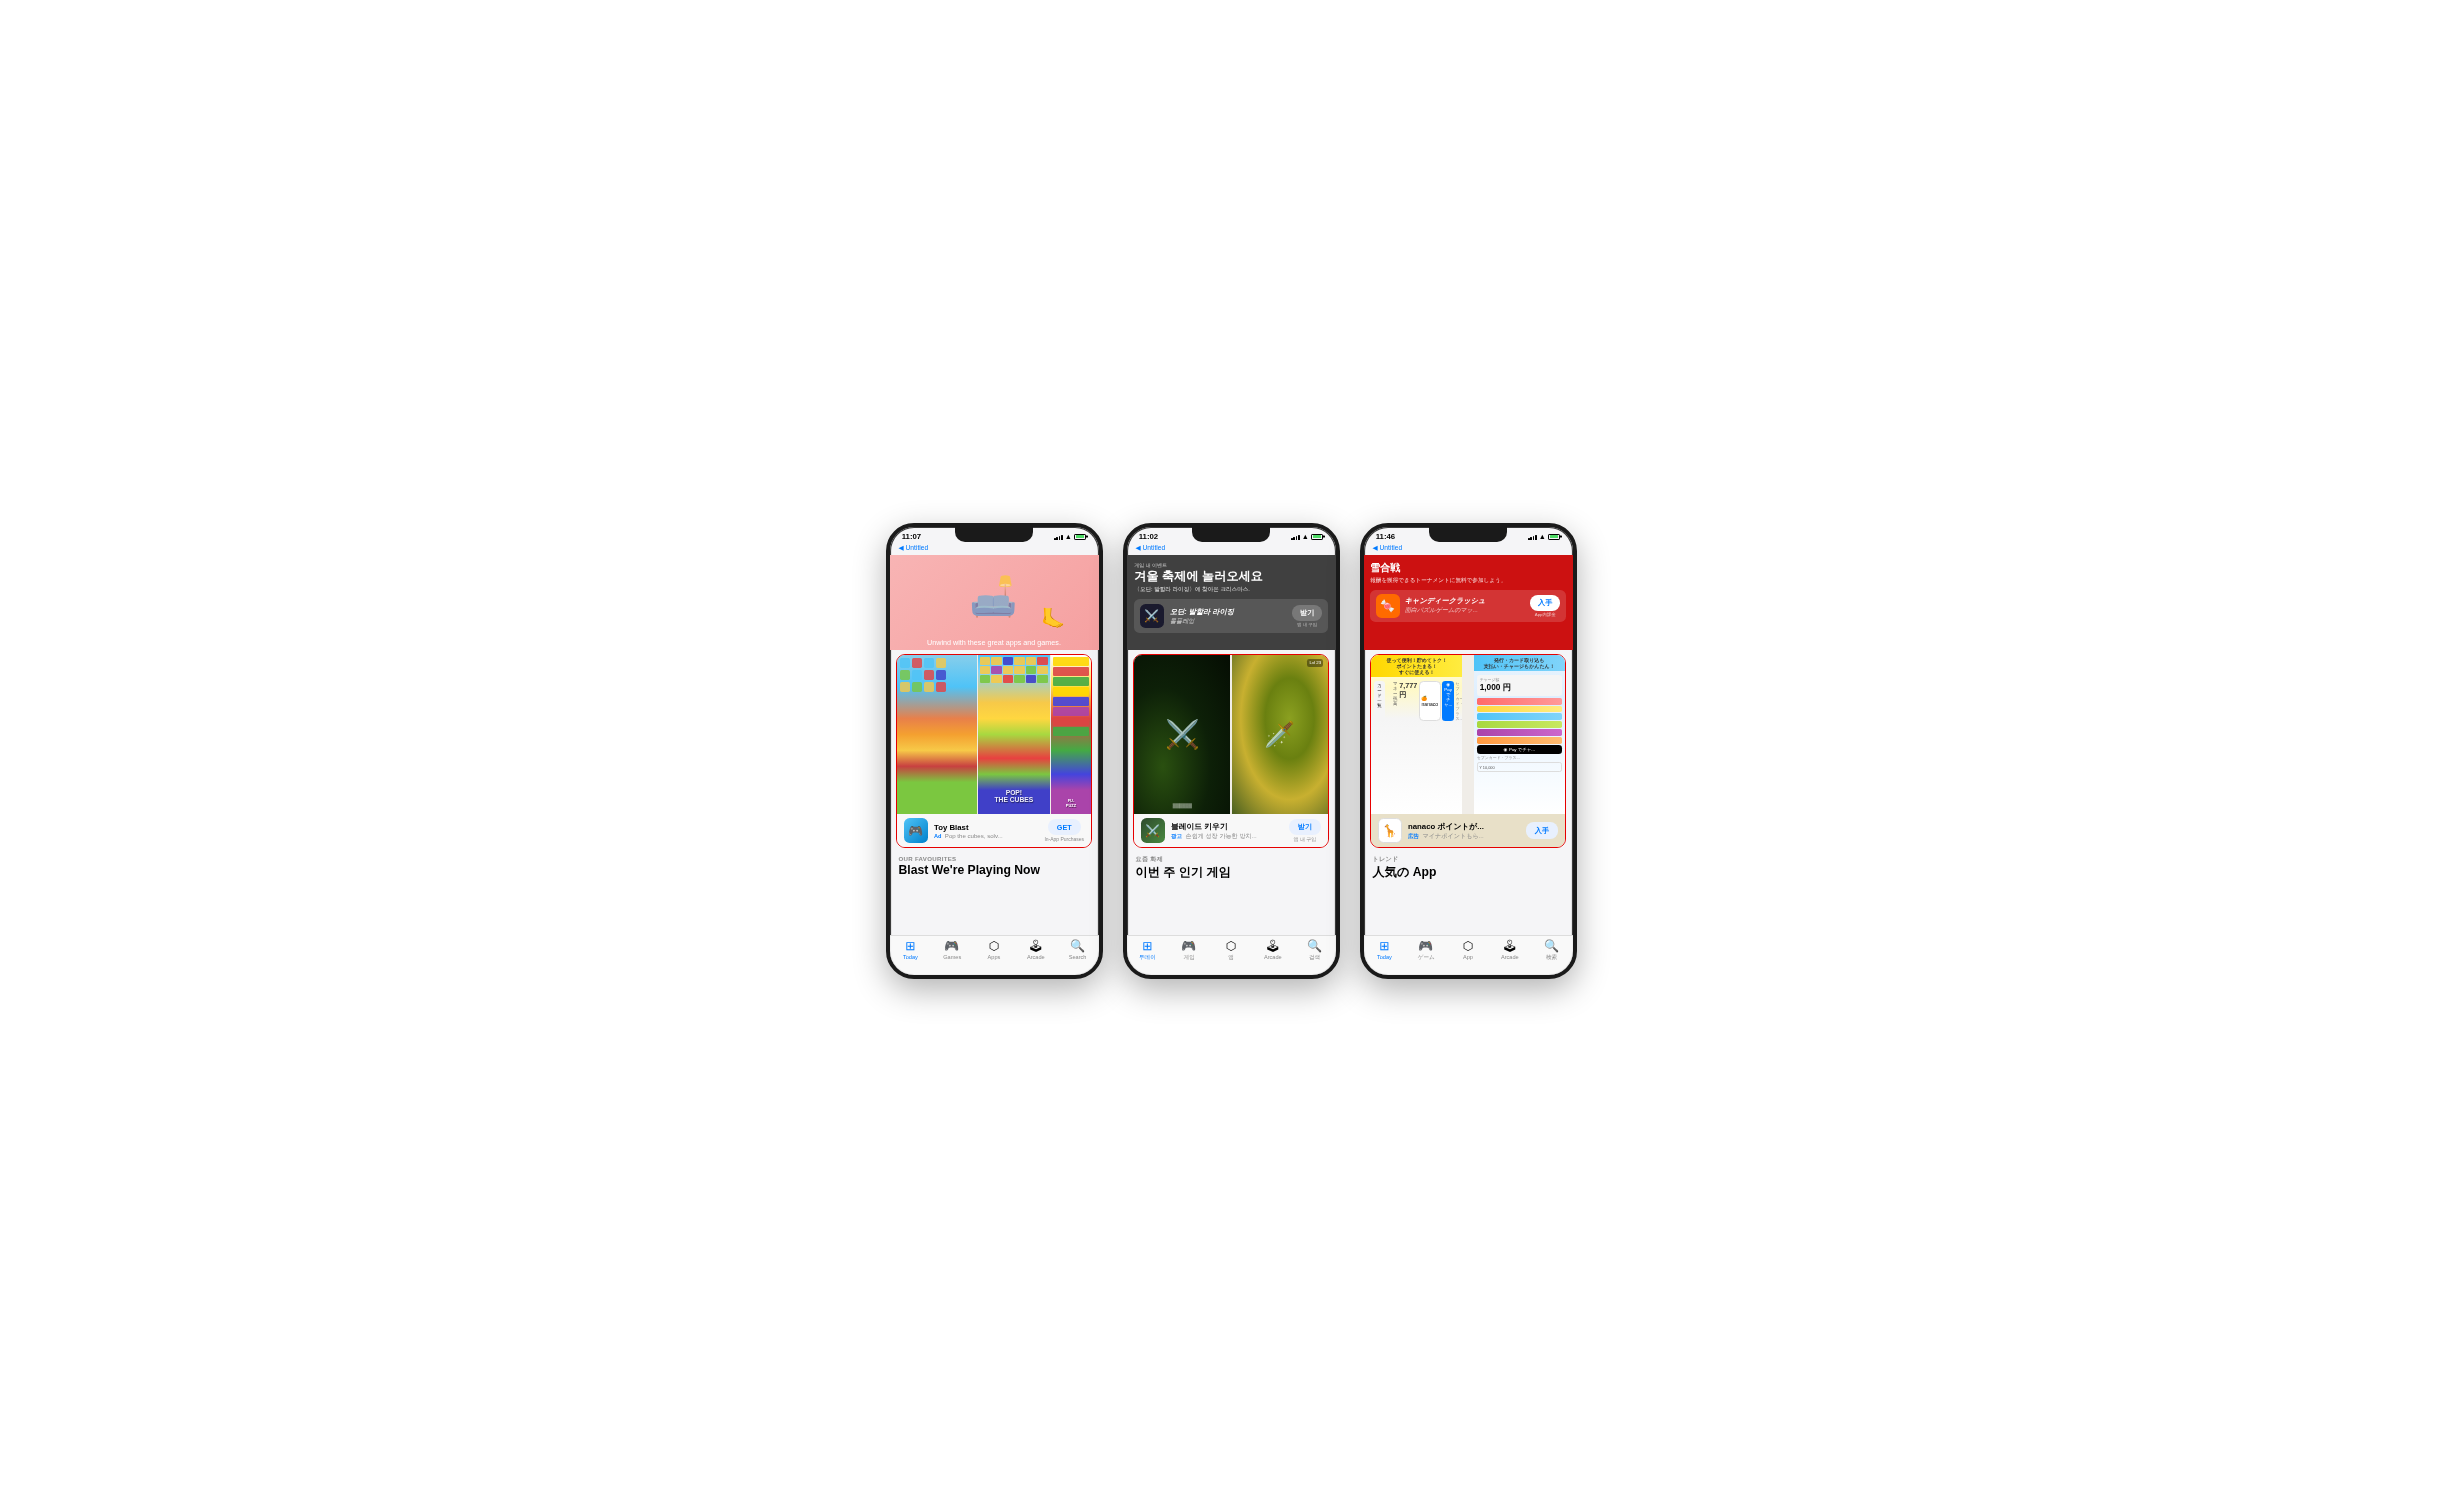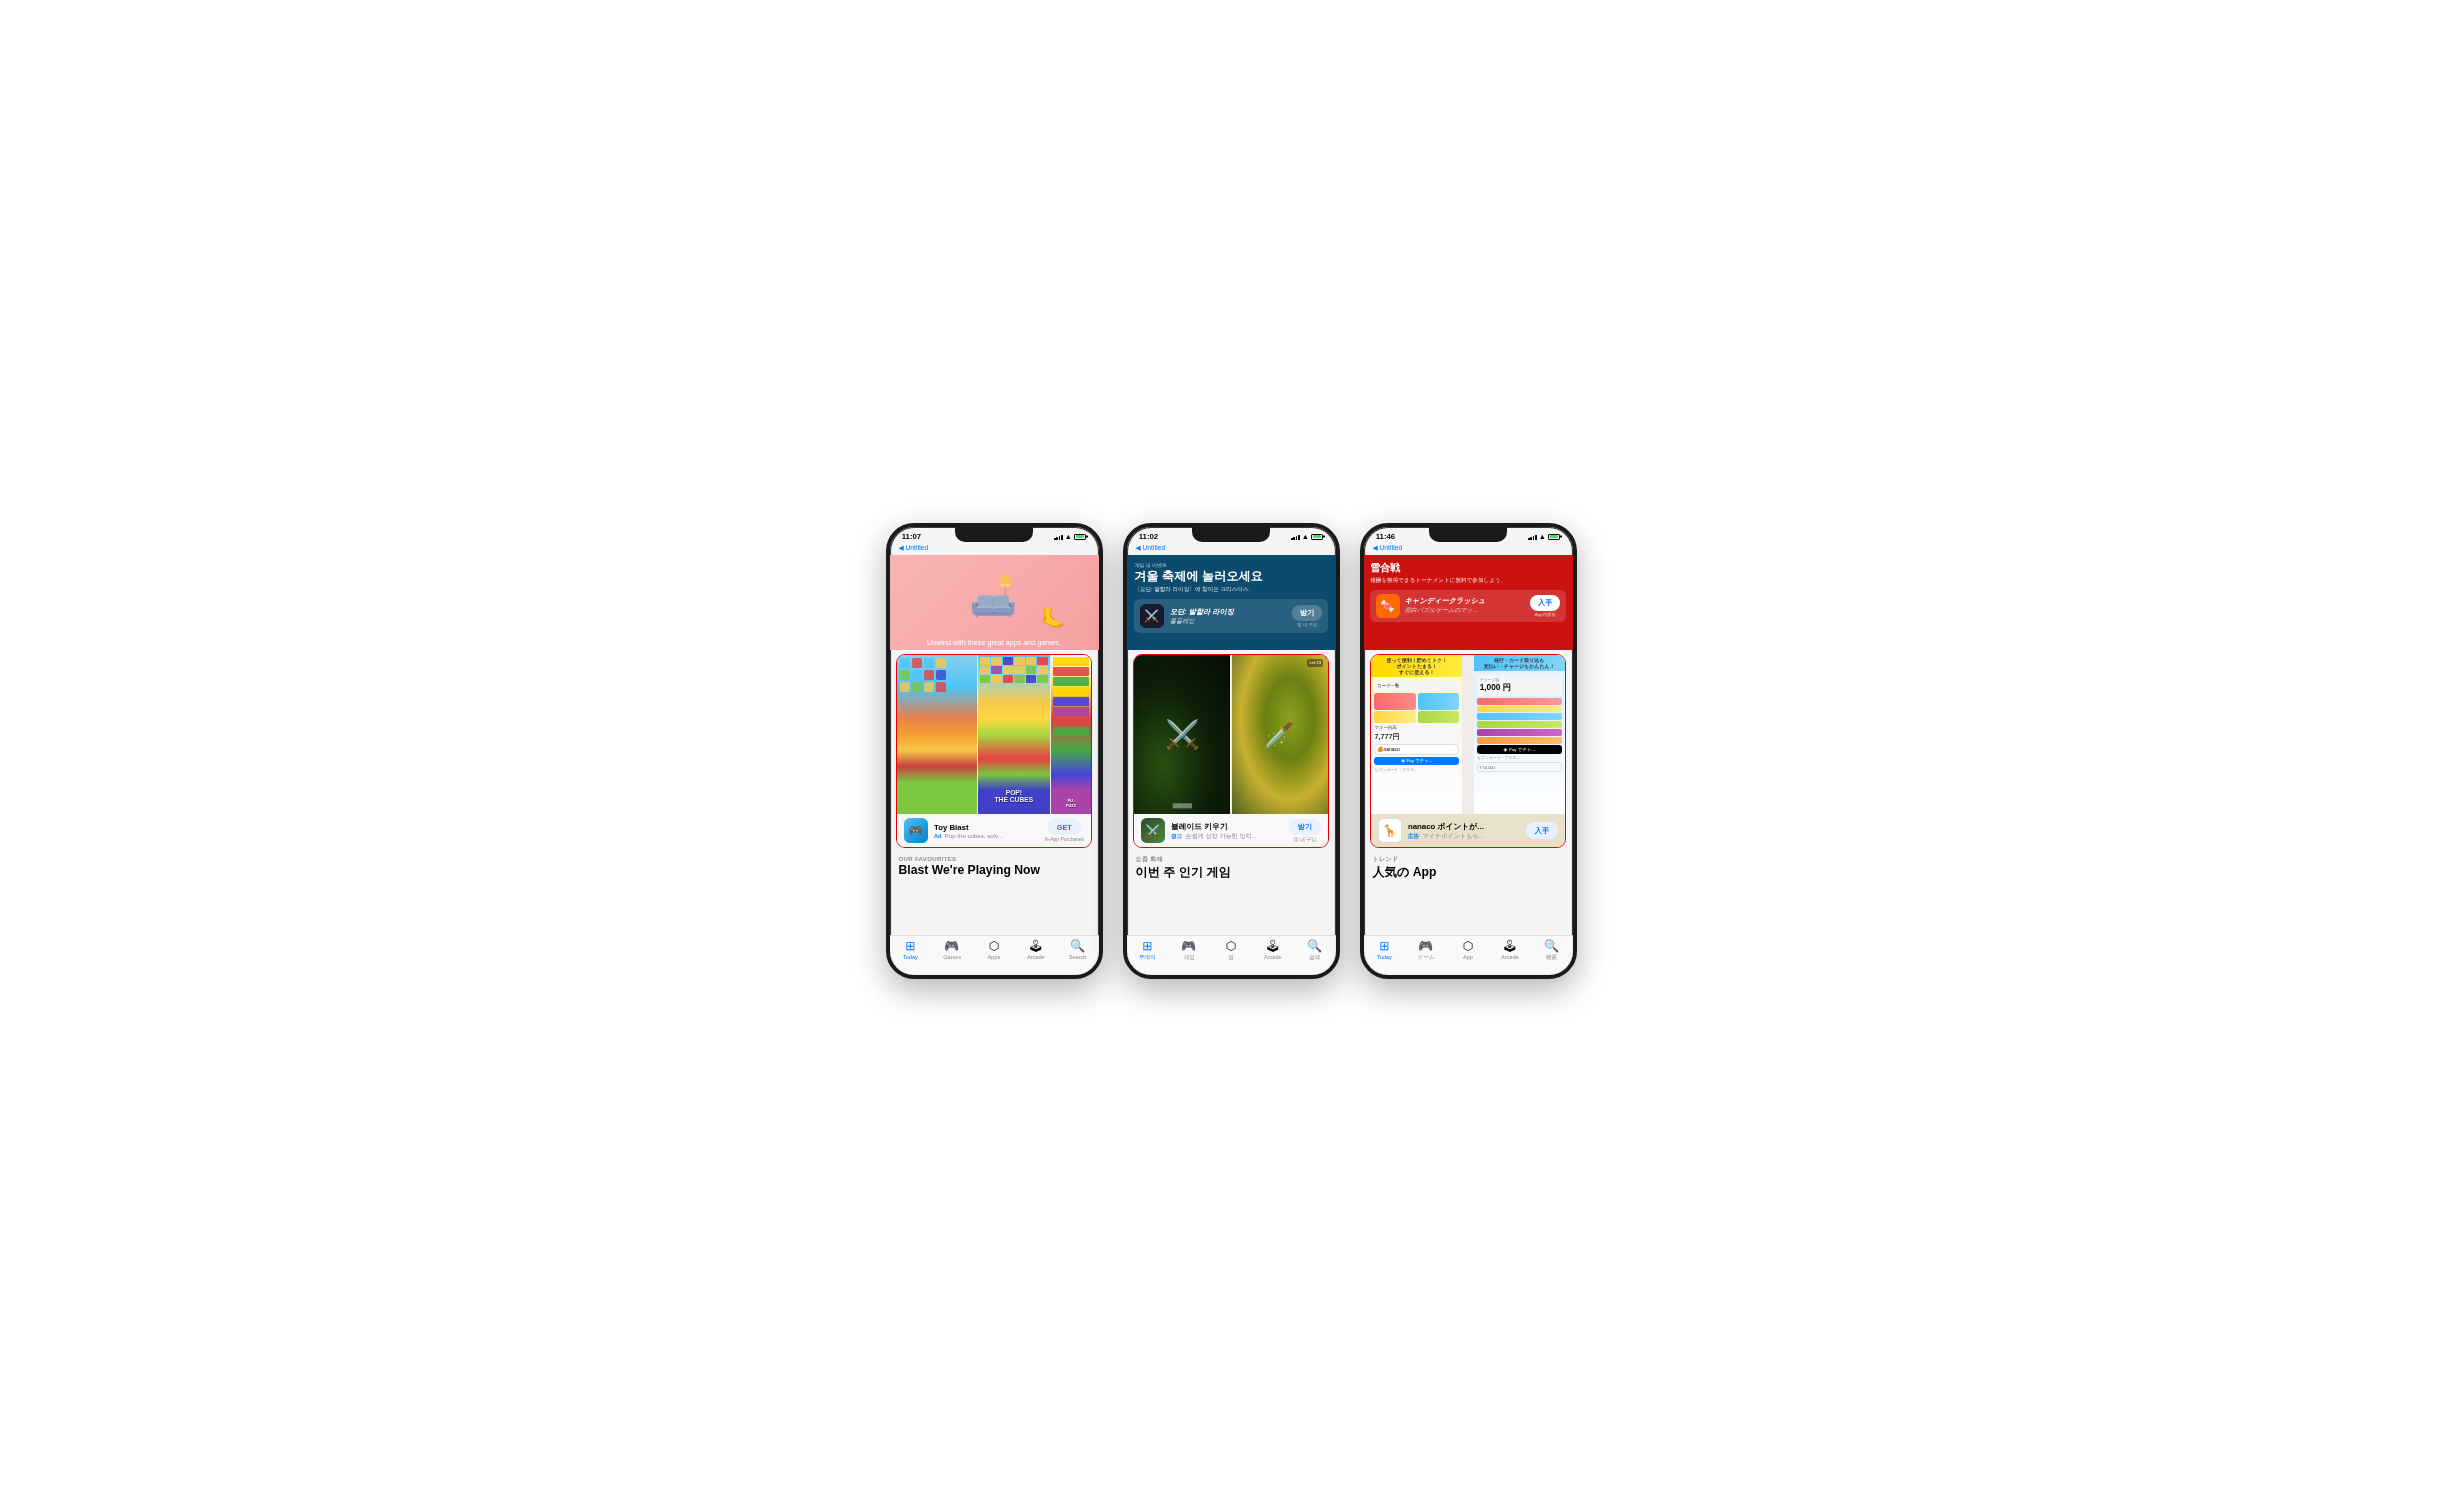--- a/index.html
+++ b/index.html
@@ -111,21 +111,21 @@
       position: relative;
       overflow: hidden;
     }
     .hero-banner-pink {
       background: linear-gradient(135deg, #f8b4b4 0%, #f5a0a0 100%);
       display: flex;
       align-items: flex-end;
       padding: 6.7px;
     }
     .hero-banner-brown {
-      background: #0c4a6e;
+      background: #404040;
       display: flex;
       flex-direction: column;
       padding: 7.8px;
     }
     .hero-banner-red {
       background: #cc1111;
       display: flex;
       flex-direction: column;
       padding: 6.7px;
     }
@@ -717,21 +717,21 @@
               <button class="get-btn" style="background:#fff;color:#007aff;border:none;border-radius:7.8px;padding:2.8px 7.8px;font-size:7.2px;font-weight:600">入手</button>
               <span style="font-size:4.4px;color:rgba(255,255,255,0.7);margin-top:1.1px">App内課金</span>
             </div>
           </div>
         </div>
 
         <div class="ad-card" style="margin:4.4px 6.7px 0;">
           <div class="nanaco-screenshots">
             <div class="nanaco-ss1">
               <div class="yellow-header-text" style="font-size:5px;padding:2.2px;font-weight:800;background:linear-gradient(90deg,#ffd700,#ffec40);color:#333">使って便利！貯めてトク！<br>ポイントたまる！<br>すぐに使える！</div>
-              <div style="padding:3.3px;display:flex;flex-direction:column;gap:1.7px">
+              <div style="padding:3.3px;display:flex;flex-direction:row;gap:1.7px">
                 <div style="background:#f5f5f5;border-radius:3.3px;padding:2.8px;font-size:4.4px">カード一覧</div>
                 <div style="display:flex;gap:1.7px">
                   <div style="flex:1;height:16.7px;background:linear-gradient(90deg,#ff6a6a,#ff8a8a);border-radius:2.8px"></div>
                   <div style="flex:1;height:16.7px;background:linear-gradient(90deg,#4fc3f7,#81d4fa);border-radius:2.8px"></div>
                 </div>
                 <div style="display:flex;gap:1.7px">
                   <div style="flex:1;height:12.2px;background:linear-gradient(90deg,#ffd740,#ffec80);border-radius:2.2px"></div>
                   <div style="flex:1;height:12.2px;background:linear-gradient(90deg,#a8d840,#c8e860);border-radius:2.2px"></div>
                 </div>
                 <div style="font-size:4.4px;color:#555">マネー残高</div>

